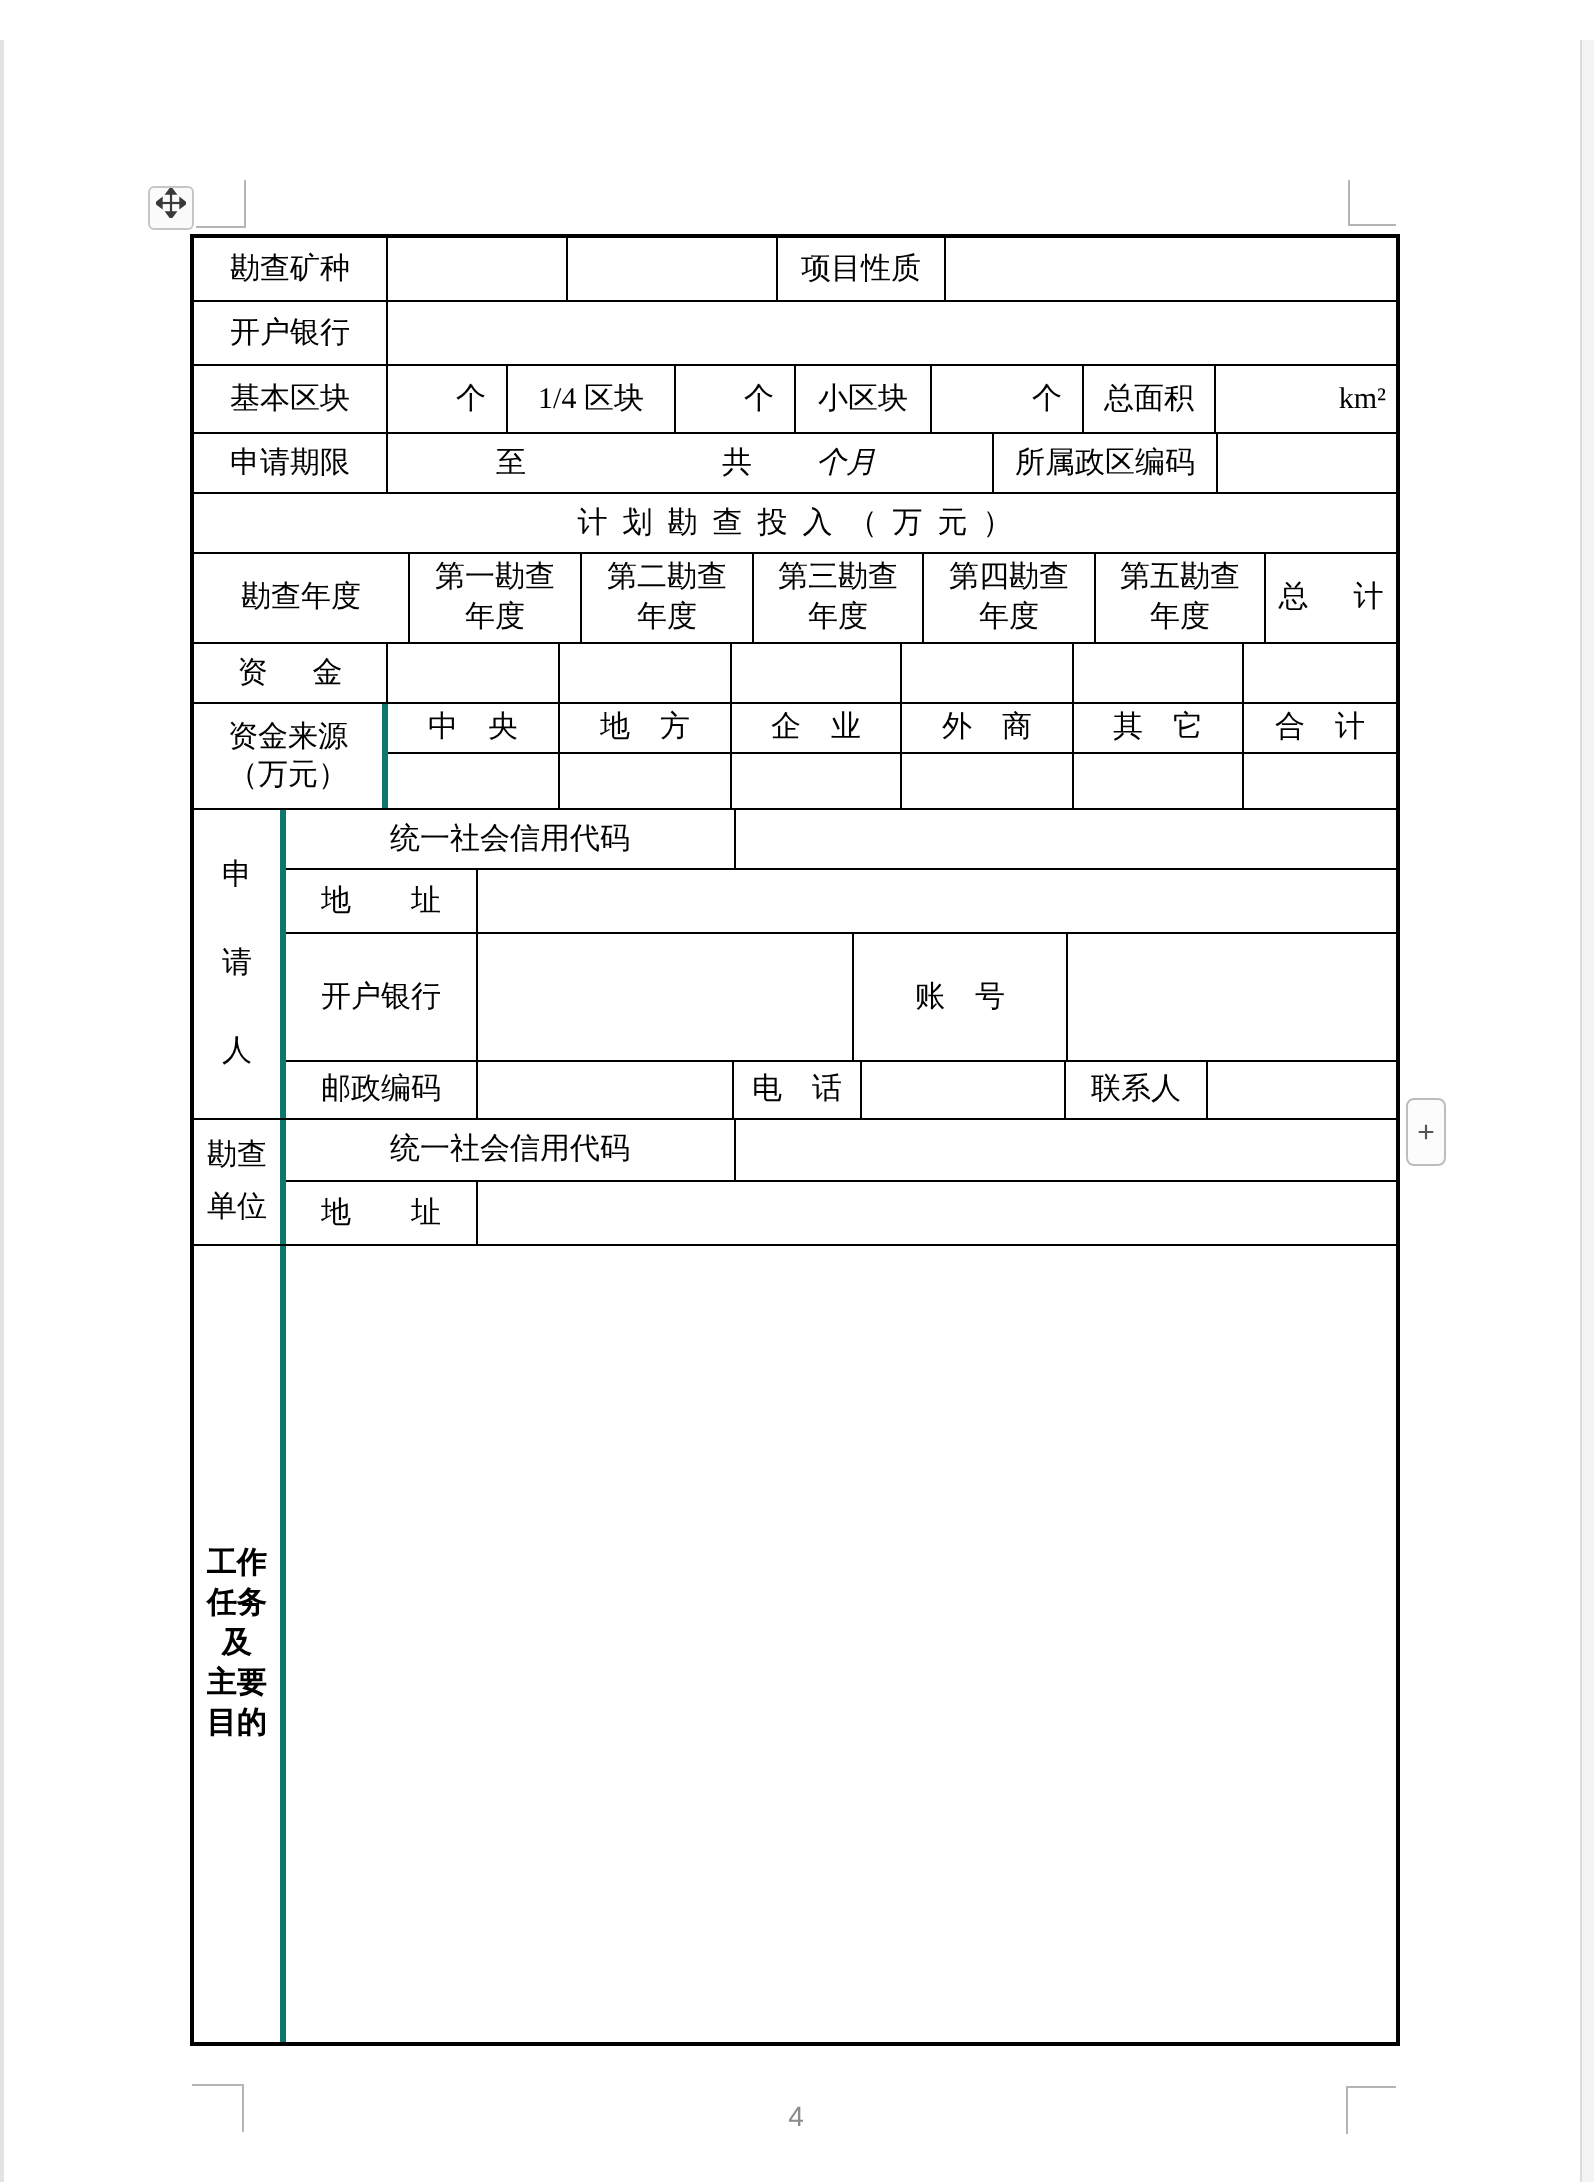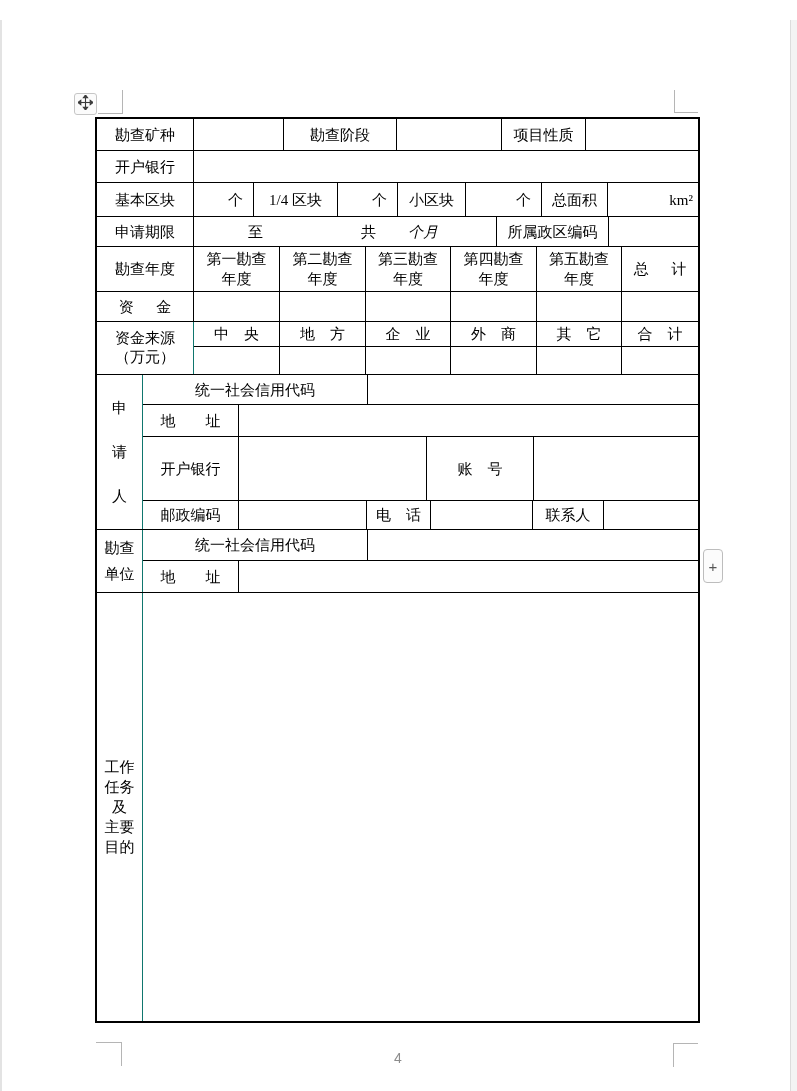--- a/index.html
+++ b/index.html
@@ -6,25 +6,25 @@
   .page{position:relative;width:797px;height:1091px;background:#ffffff;overflow:hidden;
         font-family:"Liberation Serif","DejaVu Serif",serif;color:#000;margin-top:20px;}
   .edge-left{position:absolute;left:0;top:0;width:2px;height:1091px;background:#e3e3e3;}
   .scroll-strip{position:absolute;right:0;top:0;width:6px;height:1091px;background:#f3f3f3;border-left:1px solid #dcdcdc;}
 
   
   .tbl{position:absolute;left:95px;top:97px;width:605px;height:906px;border:2px solid #000;
        box-sizing:border-box;display:flex;flex-direction:column;}
   .tr{display:flex;border-bottom:1px solid #000;box-sizing:border-box;flex:0 0 auto;}
   .sect{display:flex;border-bottom:1px solid #000;box-sizing:border-box;flex:0 0 auto;}
-  .tbl > .tr:last-child, .tbl > .sect:last-child{border-bottom:none;}
+  .tbl > .tr:last-child, .tbl > .sect:last-child{border-bottom:none;font-weight:bold;}
   .td{border-right:1px solid #000;box-sizing:border-box;display:flex;align-items:center;
       justify-content:center;white-space:pre;text-align:center;font-size:15px;line-height:20px;overflow:hidden;}
   .tr > .td:last-child, .sub .tr > .td:last-child, .sect > .td:last-child{border-right:none;}
-  .side{border-right:1px solid #0f766e;box-sizing:border-box;display:flex;align-items:center;
+  .side{border-right:3px solid #0f766e;box-sizing:border-box;display:flex;align-items:center;
         justify-content:center;white-space:pre;text-align:center;font-size:15px;}
   .sub{flex:1;display:flex;flex-direction:column;min-width:0;}
   .sub .tr:last-child{border-bottom:none;}
   .fill{flex:1;}
   .unit{justify-content:flex-end;padding-right:10px;}
   .area{justify-content:flex-end;padding-right:5px;}
   .period{justify-content:flex-start;padding-left:54px;}
   .period .g1{margin-left:98px;}
   .period .g2{margin-left:32px;font-style:italic;}
   .lh44{line-height:44px;}
@@ -70,21 +70,20 @@
         </g>
       </svg>
     </span>
   </div>
 
   <div class="tbl">
 
     <div class="tr" style="height:32px">
       <div class="td" style="width:97px">勘查矿种</div>
       <div class="td" style="width:90px"></div>
-      <div class="td" style="width:113px">勘查阶段</div>
       <div class="td" style="width:105px"></div>
       <div class="td" style="width:84px">项目性质</div>
       <div class="td fill"></div>
     </div>
 
     <div class="tr" style="height:32px">
       <div class="td" style="width:97px">开户银行</div>
       <div class="td fill"></div>
     </div>
 
@@ -103,23 +102,26 @@
       <div class="td" style="width:97px">申请期限</div>
       <div class="td period" style="width:303px">
         <span>至</span>
         <span class="g1">共</span>
         <span class="g2">个月</span>
       </div>
       <div class="td" style="width:112px">所属政区编码</div>
       <div class="td fill"></div>
     </div>
 
+    <div class="tr" style="height:30px">
+      <div class="td fill">计  划  勘  查  投  入  （  万  元  ）</div>
+    </div>
 
     <div class="tr" style="height:45px">
-      <div class="td" style="width:97px">勘查年度</div>
+      <div class="td" style="width:108px">勘查年度</div>
       <div class="td" style="width:86px">第一勘查
 年度</div>
       <div class="td" style="width:86px">第二勘查
 年度</div>
       <div class="td" style="width:85px">第三勘查
 年度</div>
       <div class="td" style="width:86px">第四勘查
 年度</div>
       <div class="td" style="width:85px">第五勘查
 年度</div>

